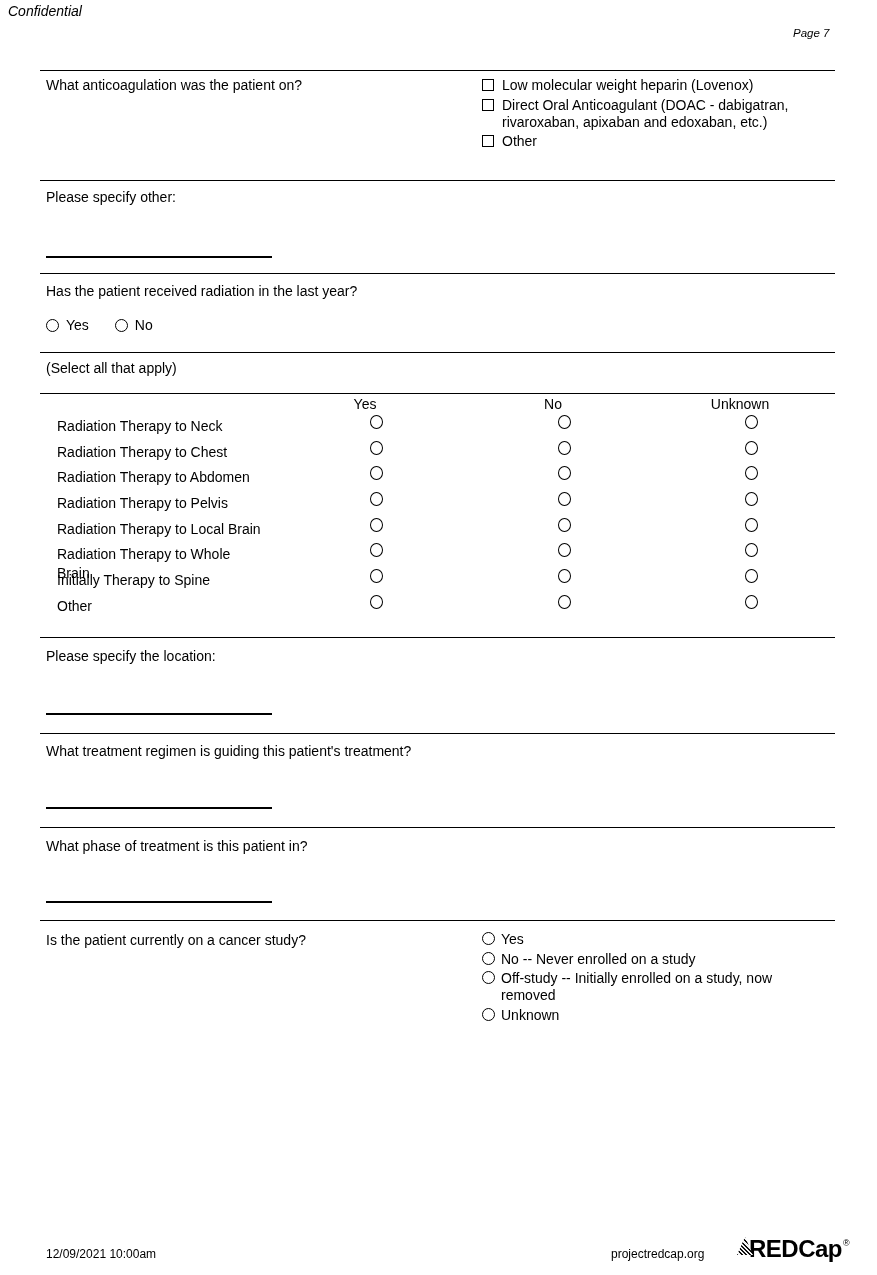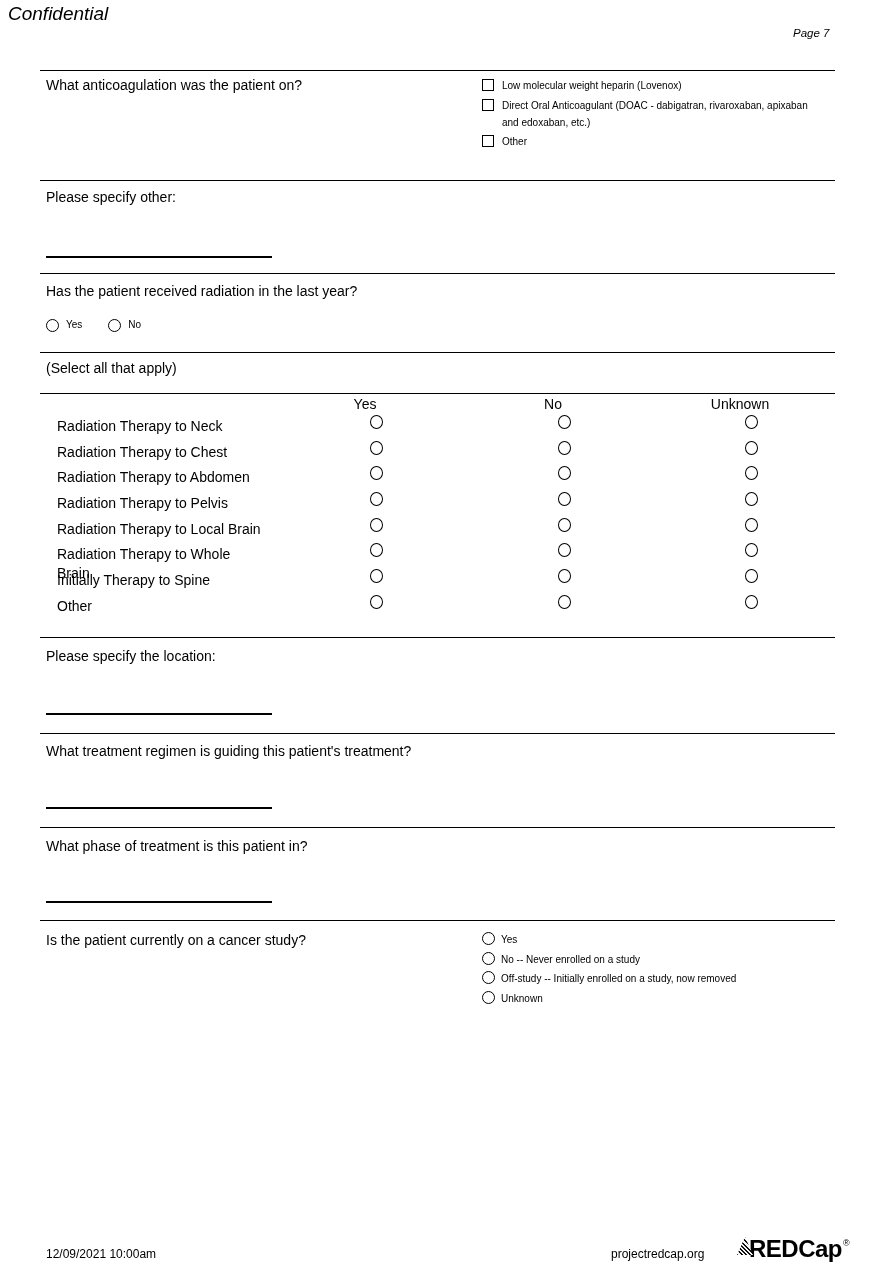--- a/index.html
+++ b/index.html
@@ -6,31 +6,31 @@
   html,body { background:#fff; }
   .page {
     position:relative;
     width:877px; height:1275px;
     background:#fff;
     font-family:"Liberation Sans","DejaVu Sans",sans-serif;
     color:#000;
     overflow:hidden;
   }
   .rule { position:absolute; left:40px; width:795px; height:1px; background:#000; }
-  .hdr-confidential { position:absolute; left:8px; top:3px; font-size:19px; font-style:italic; }
+  .hdr-confidential { position:absolute; left:8px; top:3px; font-size:14px; font-style:italic; }
   .hdr-page { position:absolute; left:793px; top:27px; font-size:11.5px; font-style:italic; }
   .q-label { position:absolute; left:46px; font-size:14px; line-height:17px; }
   .answer-line { position:absolute; left:46px; width:226px; height:2px; background:#000; }
 
   .opts { position:absolute; left:482px; width:335px; }
   .opt-row { display:flex; align-items:flex-start; margin-bottom:2.5px; }
   .checkbox { width:12px; height:12px; border:1px solid #000; background:#fff; flex:none; margin-top:2px; margin-right:8px; }
   .radio { width:13px; height:13px; border:1px solid #000; border-radius:50%; background:#fff; flex:none; }
   .opt-row .radio { margin-top:1px; margin-right:6px; }
-  .opt-label { font-size:10px; line-height:17px; max-width:322px; }
+  .opt-label { font-size:14px; line-height:17px; max-width:322px; }
 
   .yn-group { position:absolute; left:46px; top:318px; display:flex; align-items:center; }
   .yn-item { display:flex; align-items:center; margin-right:26px; }
   .yn-item .radio { margin-right:7px; }
   .yn-item .opt-label { line-height:14px; }
 
   .matrix { position:absolute; left:51px; top:414px; width:795px; }
   .m-header { position:absolute; left:40px; top:396px; width:795px; height:16px; font-size:14px; }
   .m-header span { position:absolute; transform:translateX(-50%); }
   .m-h-yes { left:325px; } .m-h-no { left:513px; } .m-h-unk { left:700px; }

